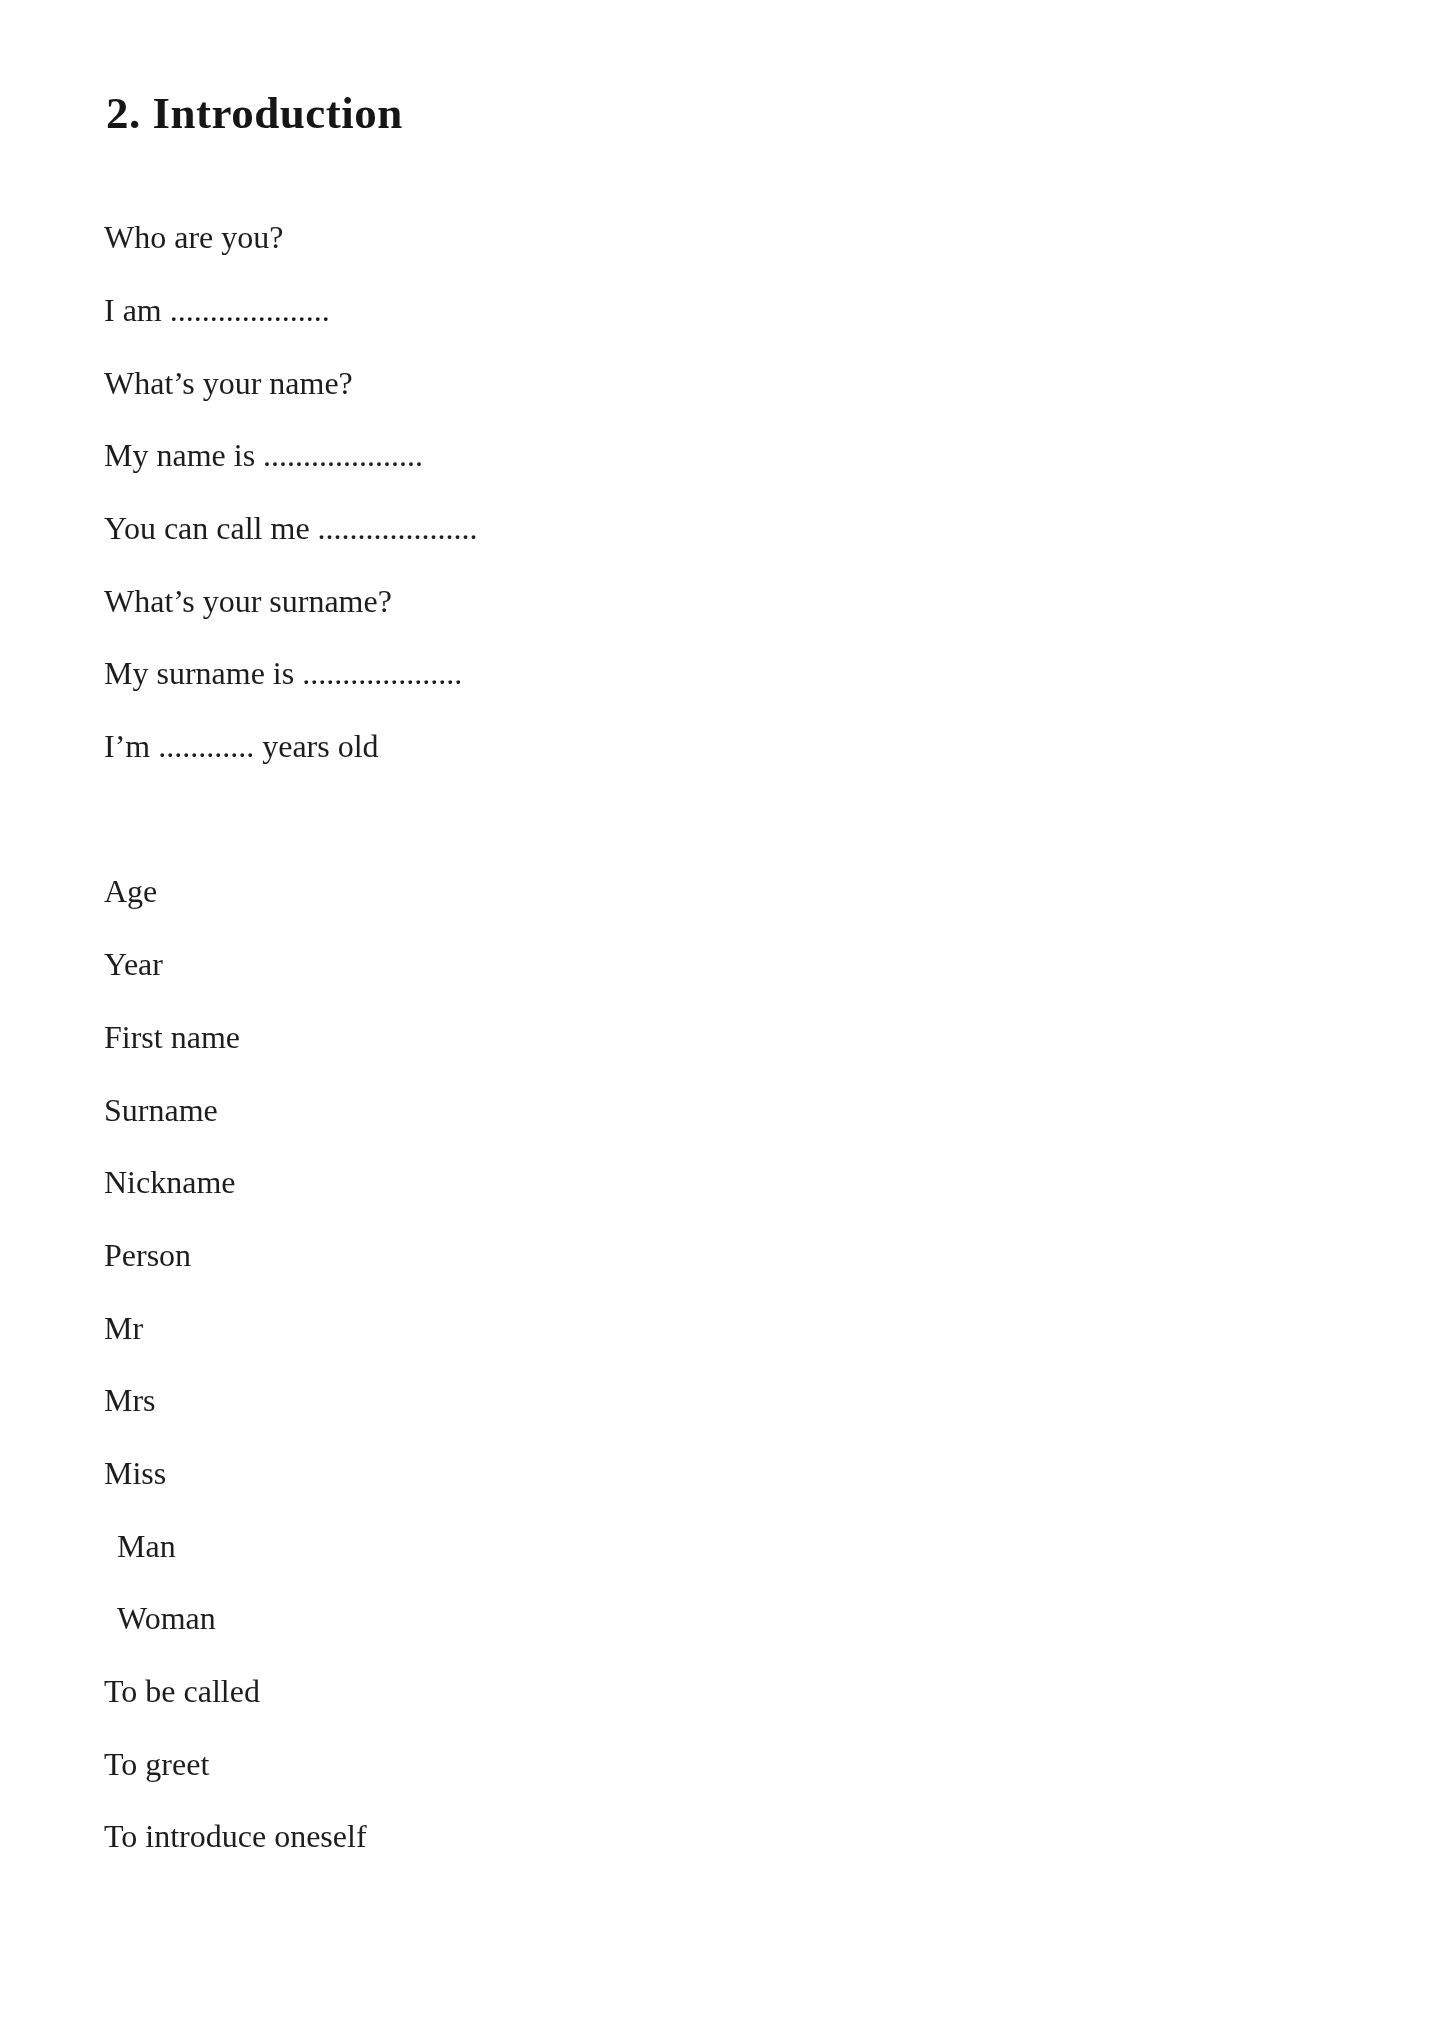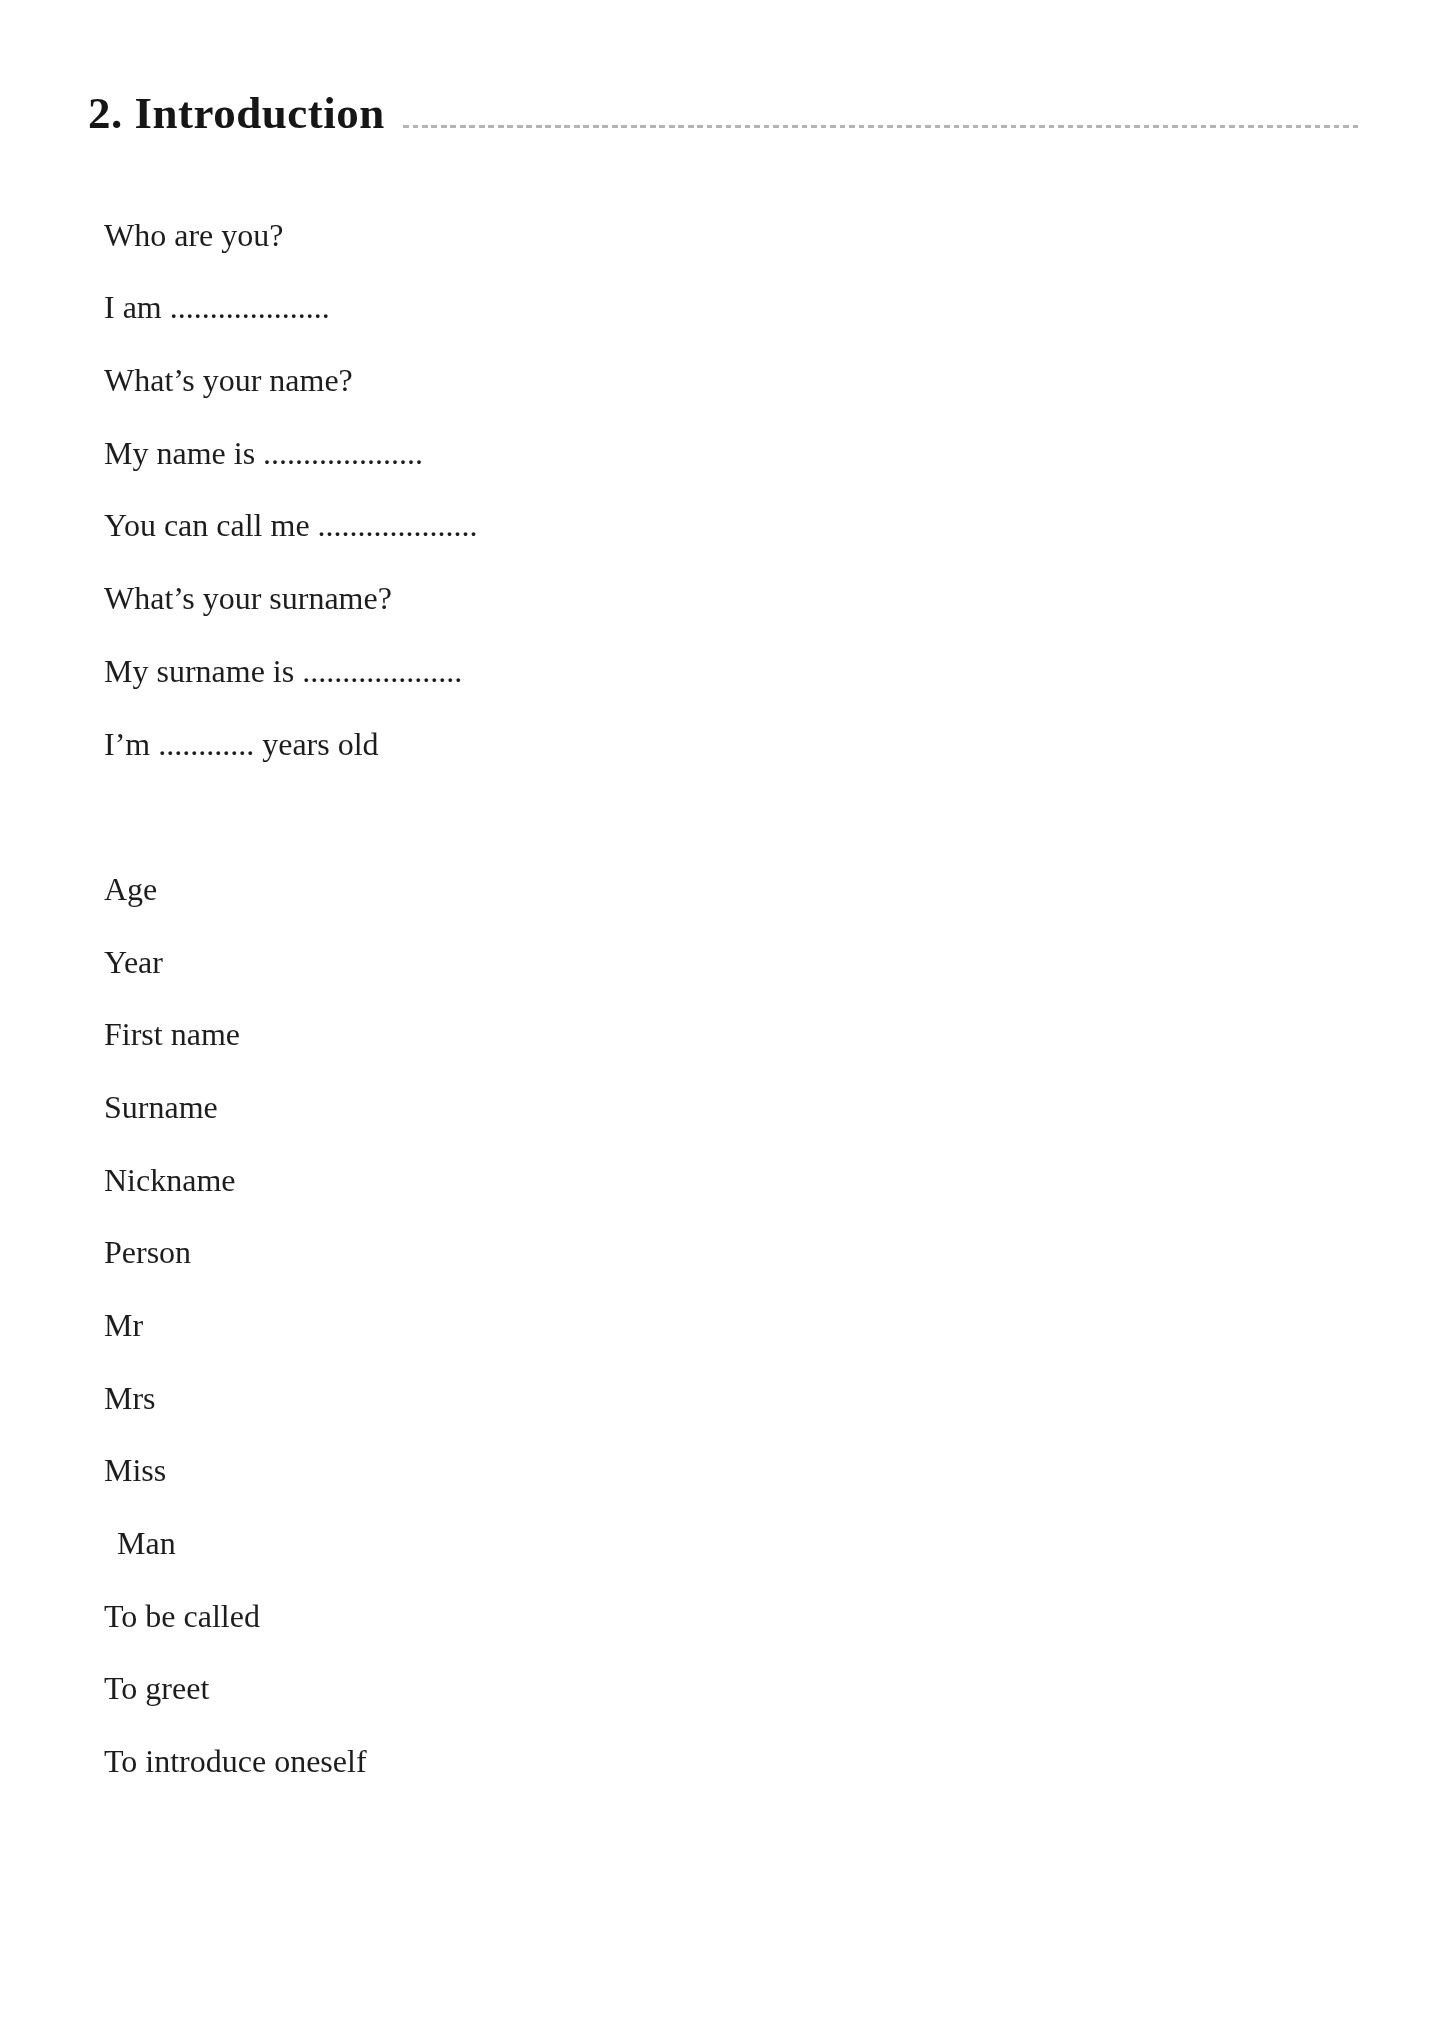--- a/index.html
+++ b/index.html
@@ -22,20 +22,21 @@
   }
   
   .title-row{
     display:flex;
     align-items:baseline;
     font-size:45px;
     line-height:54px;
     font-weight:bold;
     color:#161616;
     letter-spacing:0.5px;
+    flex-direction:column;
   }
   
   .rows{margin-top:49px;}
   .row{
     display:flex;
     align-items:baseline;
     height:72.7px;
     font-size:32px;
     flex-direction:column;
   }
@@ -152,20 +153,28 @@
     </div>
 
     <div class="row">
       <div class="col1">
         <span class="label">Man</span>
         <span class="dots"></span>
       </div>
       <span class="label label2">Boy</span>
       <span class="dots"></span>
     </div>
+    <div class="row">
+      <div class="col1">
+        <span class="label">Woman</span>
+        <span class="dots"></span>
+      </div>
+      <span class="label label2">Girl</span>
+      <span class="dots"></span>
+    </div>
 
     <div class="row">
       <span class="label">To be called</span>
       <span class="dots"></span>
     </div>
     <div class="row">
       <span class="label">To greet</span>
       <span class="dots"></span>
     </div>
     <div class="row">

